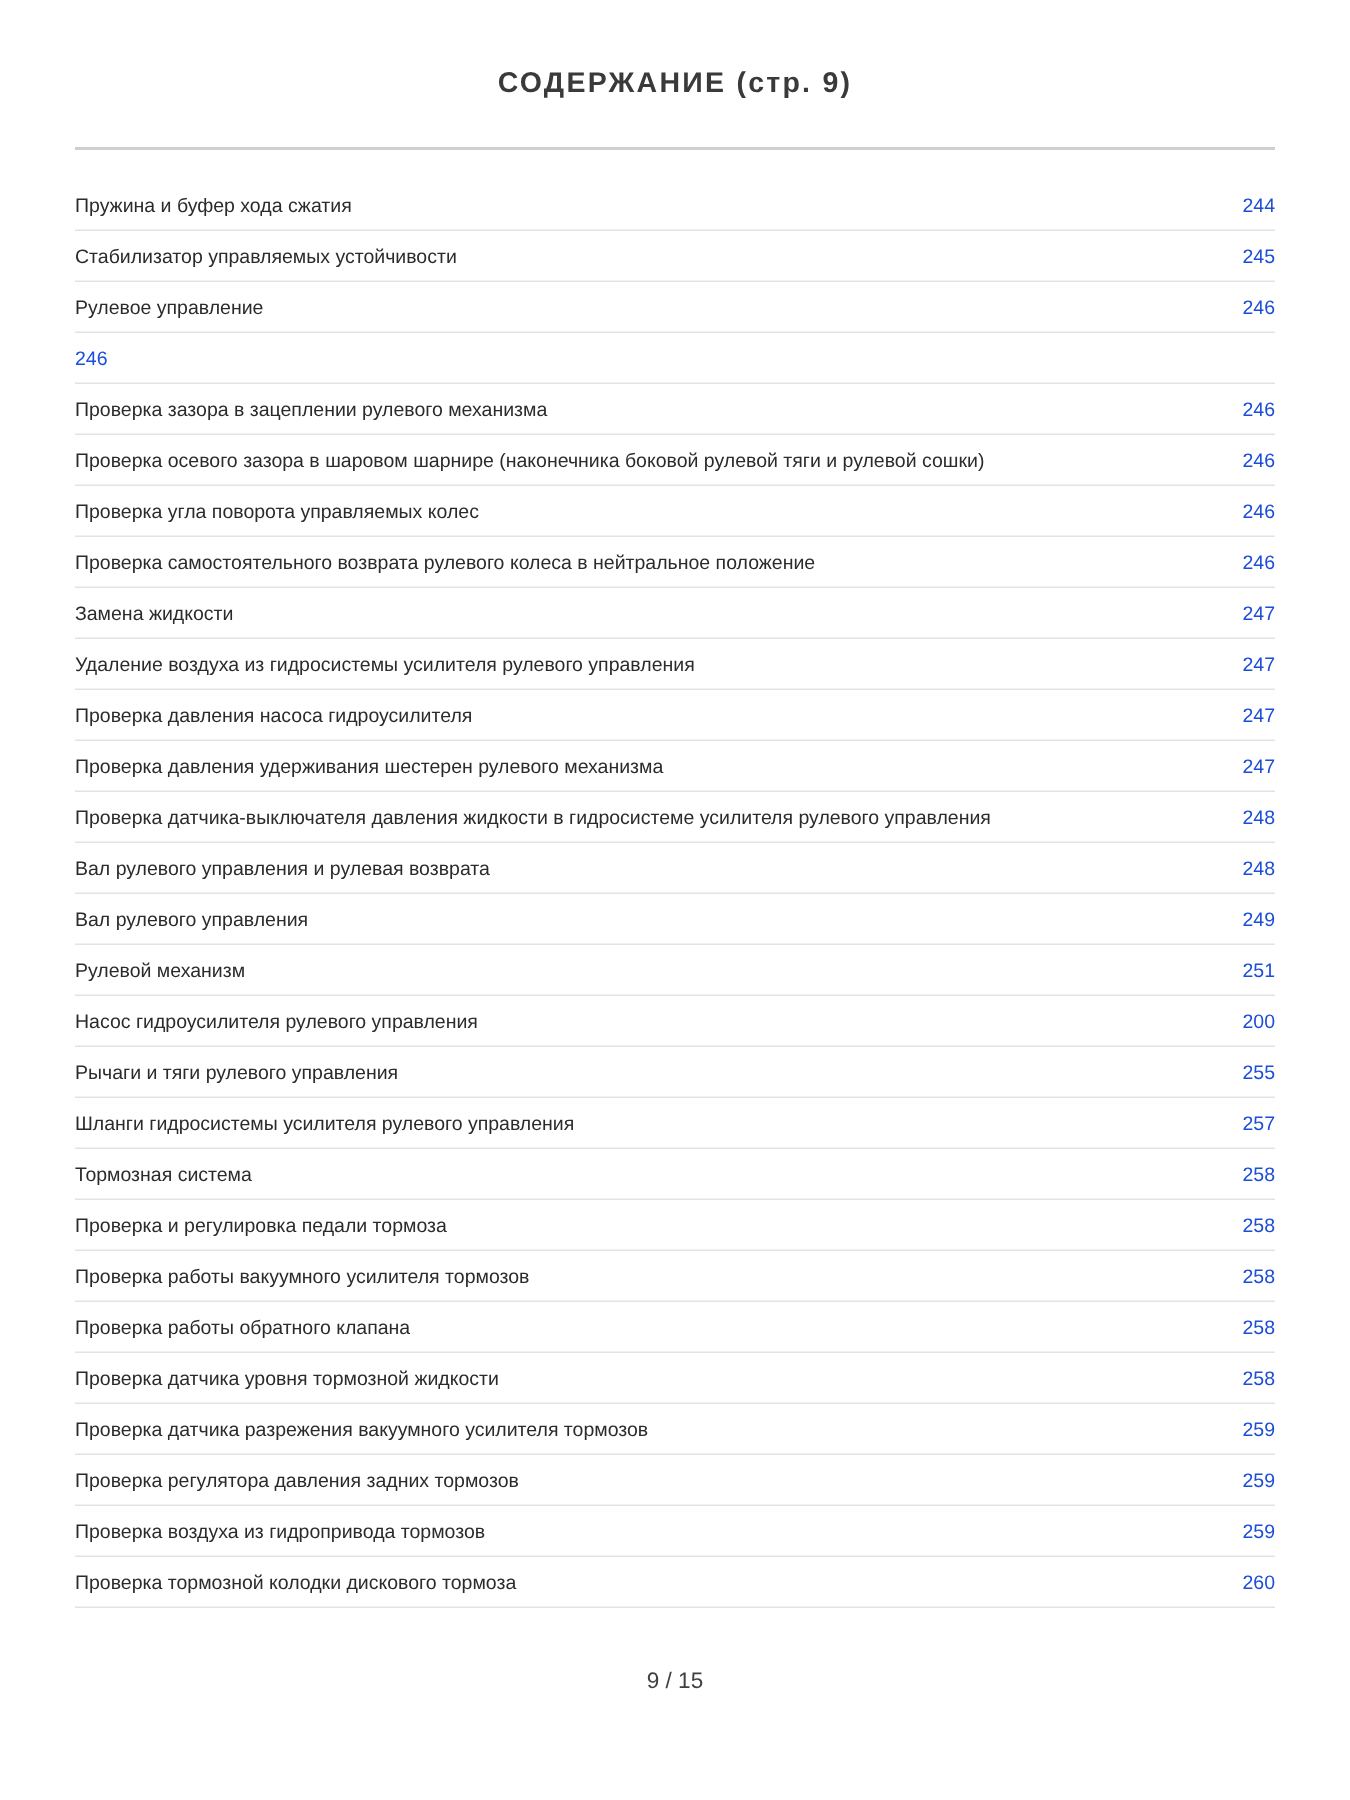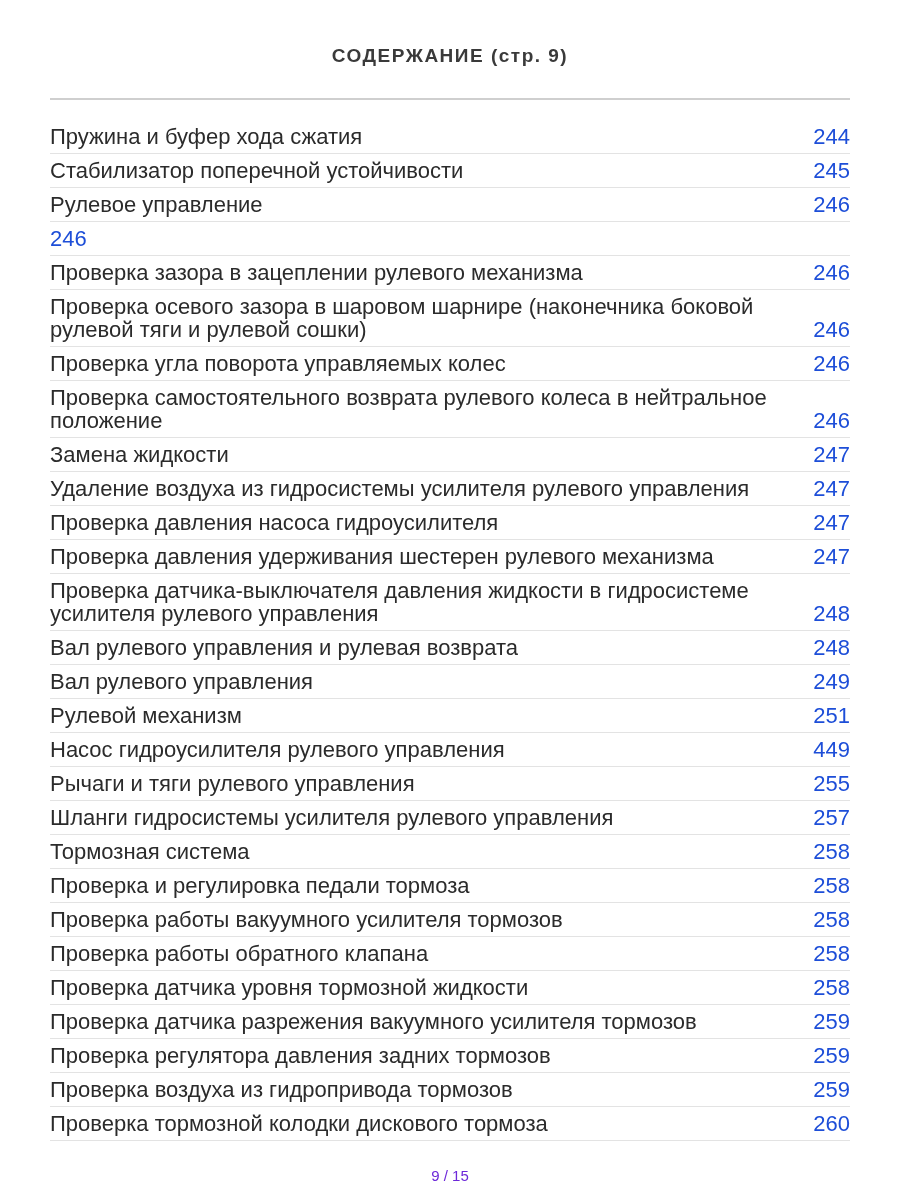--- a/index.html
+++ b/index.html
@@ -24,54 +24,54 @@
     height: 2px;
     background: #cfcfcf;
     margin-top: 24px;
   }
   .toc { margin-top: 20px; }
   .row {
     display: flex;
     align-items: flex-end;
     padding: 5px 0 5px;
     border-bottom: 1px solid #e3e3e3;
-    font-size: 22px;
+    font-size: 13px;
     line-height: 23px;
   }
   .row .t {
     flex: 1;
     color: #2b2b2b;
     padding-right: 14px;
   }
   .row .p {
     color: #1d4ed8;
     white-space: nowrap;
   }
   .footer {
-    margin-top: 26px;
+    margin-top: 40px;
     text-align: center;
     font-size: 15px;
     line-height: 18px;
-    color: #6d28d9;
+    color: #404040;
   }
 </style>
 </head>
 <body>
 
 <div class="page">
   <h1 class="title">СОДЕРЖАНИЕ (стр. 9)</h1>
   <div class="rule"></div>
   <div class="toc">
   <div class="row">
     <span class="t">Пружина и буфер хода сжатия</span>
     <span class="p">244</span>
   </div>
 
   <div class="row">
-    <span class="t">Стабилизатор поперечной устойчивости</span>
+    <span class="t">Стабилизатор управляемых устойчивости</span>
     <span class="p">245</span>
   </div>
 
   <div class="row">
     <span class="t">Рулевое управление</span>
     <span class="p">246</span>
   </div>
 
   <div class="row">
     <span class="p">246</span>
@@ -132,21 +132,21 @@
     <span class="p">249</span>
   </div>
 
   <div class="row">
     <span class="t">Рулевой механизм</span>
     <span class="p">251</span>
   </div>
 
   <div class="row">
     <span class="t">Насос гидроусилителя рулевого управления</span>
-    <span class="p">449</span>
+    <span class="p">200</span>
   </div>
 
   <div class="row">
     <span class="t">Рычаги и тяги рулевого управления</span>
     <span class="p">255</span>
   </div>
 
   <div class="row">
     <span class="t">Шланги гидросистемы усилителя рулевого управления</span>
     <span class="p">257</span>

